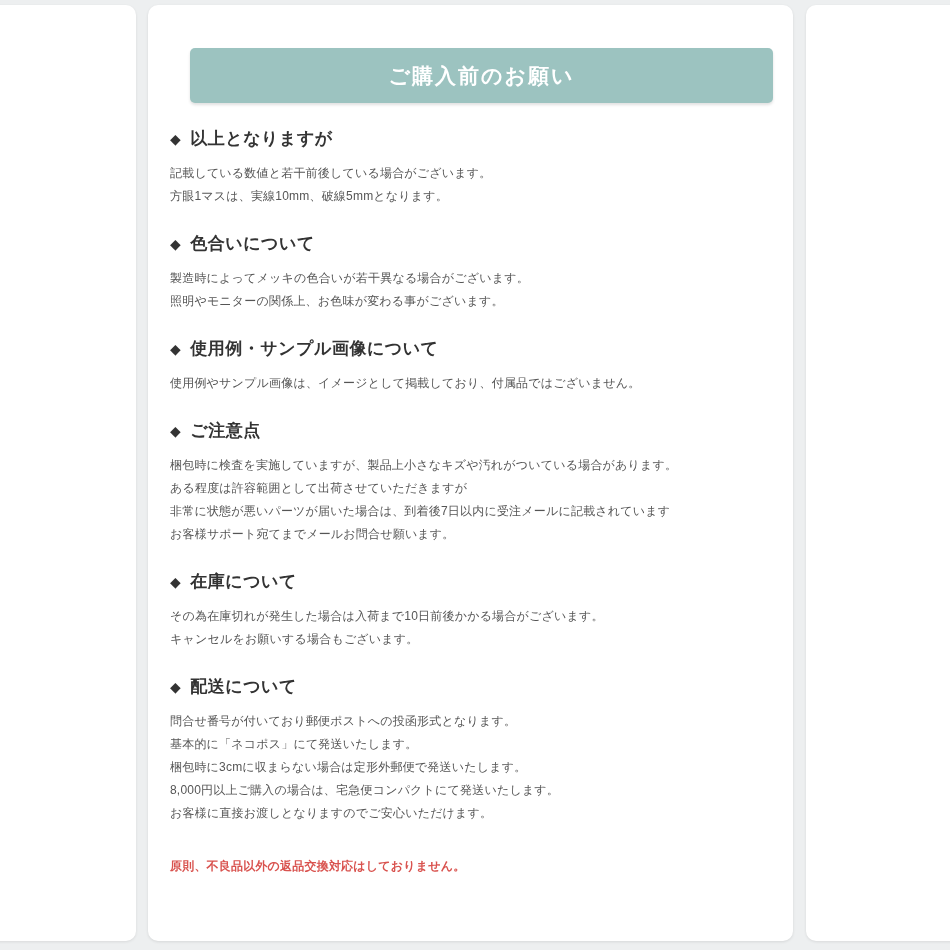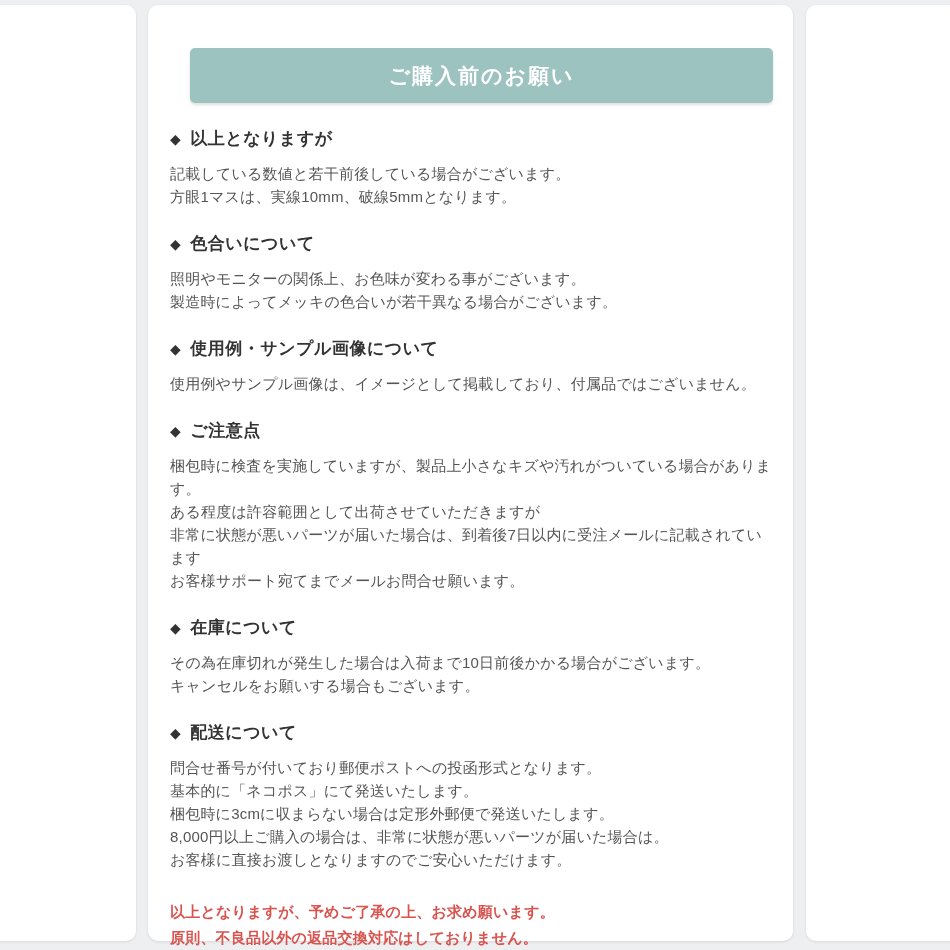--- a/index.html
+++ b/index.html
@@ -29,21 +29,21 @@
     box-shadow: 0 2px 3px rgba(0,0,0,0.12);
     margin-left: 20px;
   }
   h3.sec-head {
     margin: 26px 0 13px; font-size: 17px; line-height: 20px;
     color: #333333; font-weight: bold; letter-spacing: 0.5px;
     display: flex; align-items: center;
   }
   h3.sec-head .bullet { font-size: 14px; margin-right: 9px; }
   p.line {
-    margin: 0; font-size: 15px; line-height: 23px; color: #555555;
+    margin: 0; font-size: 12px; line-height: 23px; color: #555555;
     letter-spacing: 0.2px;
   }
   .notice { margin-top: 28px; }
   .notice p.line {
     color: #d9534f; font-weight: bold; line-height: 26px;
   }
 </style>
 </head>
 <body style="background: rgb(237, 239, 240);">
 
@@ -63,22 +63,22 @@
     </h3>
     <p class="line">記載している数値と若干前後している場合がございます。</p>
     <p class="line">方眼1マスは、実線10mm、破線5mmとなります。</p>
   </section>
 
   <section>
     <h3 class="sec-head">
       <span class="bullet">◆</span>
       <span>色合いについて</span>
     </h3>
+    <p class="line">製造時によってメッキの色合いが若干異なる場合がございます。</p>
     <p class="line">照明やモニターの関係上、お色味が変わる事がございます。</p>
-    <p class="line">製造時によってメッキの色合いが若干異なる場合がございます。</p>
   </section>
 
   <section>
     <h3 class="sec-head">
       <span class="bullet">◆</span>
       <span>使用例・サンプル画像について</span>
     </h3>
     <p class="line">使用例やサンプル画像は、イメージとして掲載しており、付属品ではございません。</p>
   </section>
 
@@ -103,22 +103,21 @@
   </section>
 
   <section>
     <h3 class="sec-head">
       <span class="bullet">◆</span>
       <span>配送について</span>
     </h3>
     <p class="line">問合せ番号が付いており郵便ポストへの投函形式となります。</p>
     <p class="line">基本的に「ネコポス」にて発送いたします。</p>
     <p class="line">梱包時に3cmに収まらない場合は定形外郵便で発送いたします。</p>
-    <p class="line">8,000円以上ご購入の場合は、非常に状態が悪いパーツが届いた場合は。</p>
+    <p class="line">8,000円以上ご購入の場合は、宅急便コンパクトにて発送いたします。</p>
     <p class="line">お客様に直接お渡しとなりますのでご安心いただけます。</p>
   </section>
 
   <div class="notice">
-    <p class="line" style="color: rgb(217, 83, 79);">以上となりますが、予めご了承の上、お求め願います。</p>
     <p class="line" style="color: rgb(217, 83, 79);">原則、不良品以外の返品交換対応はしておりません。</p>
   </div>
 
 </div>
 
 </body></html>

